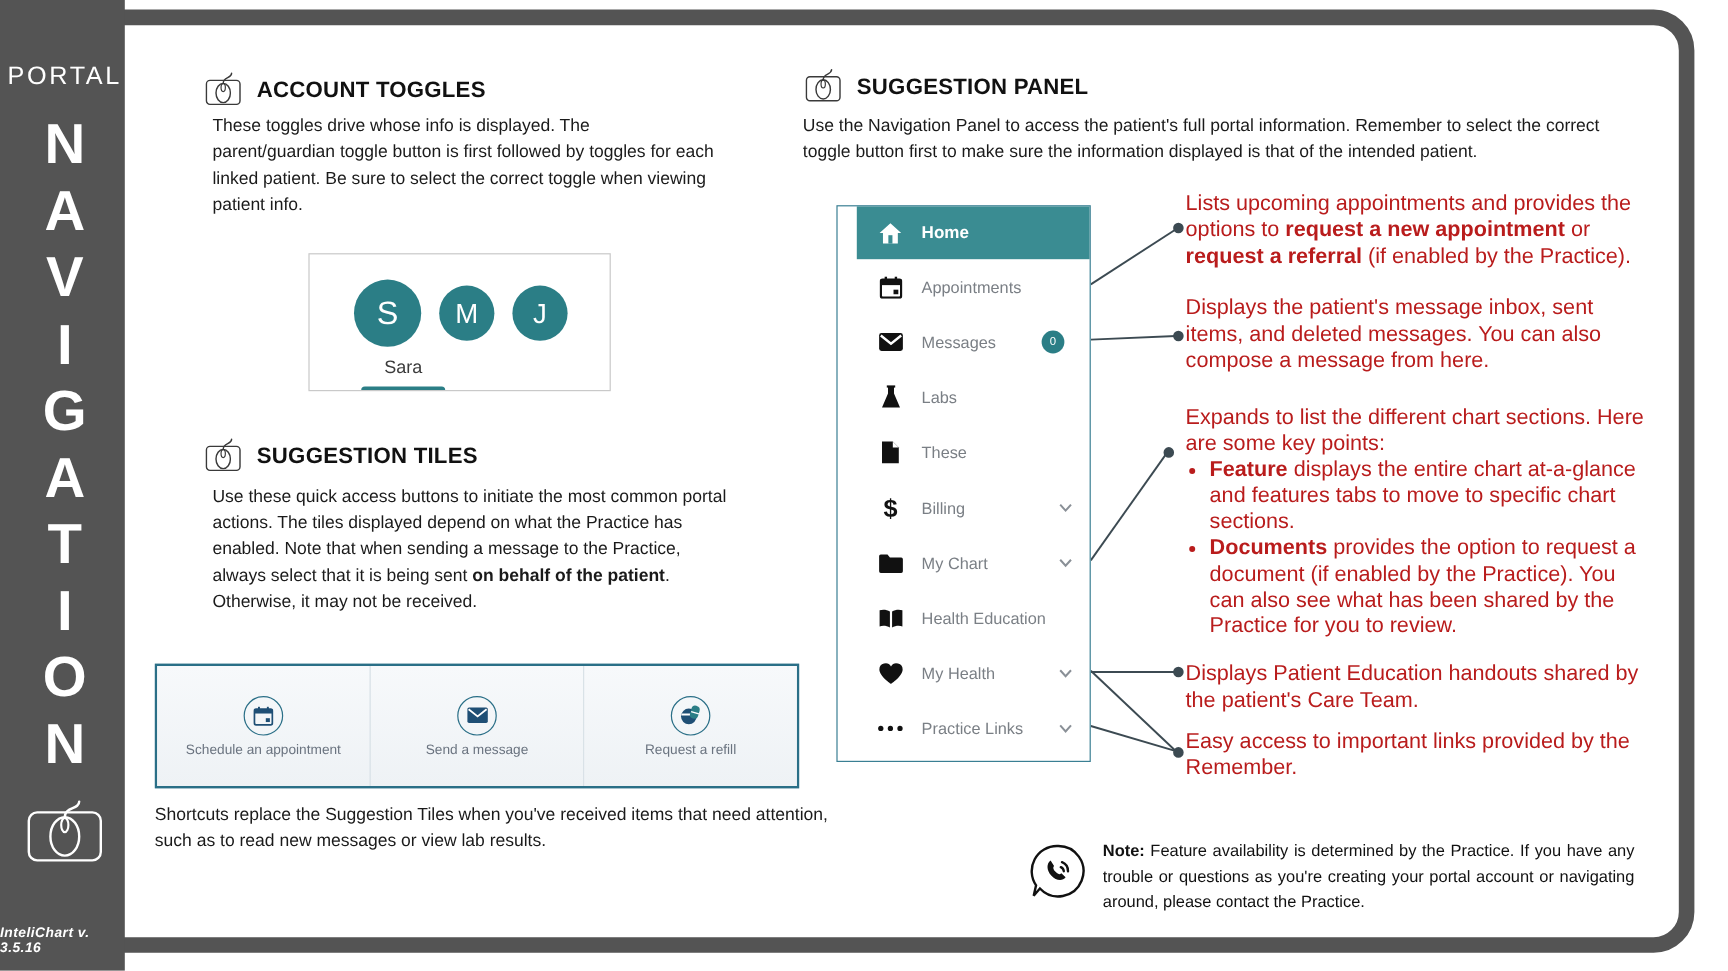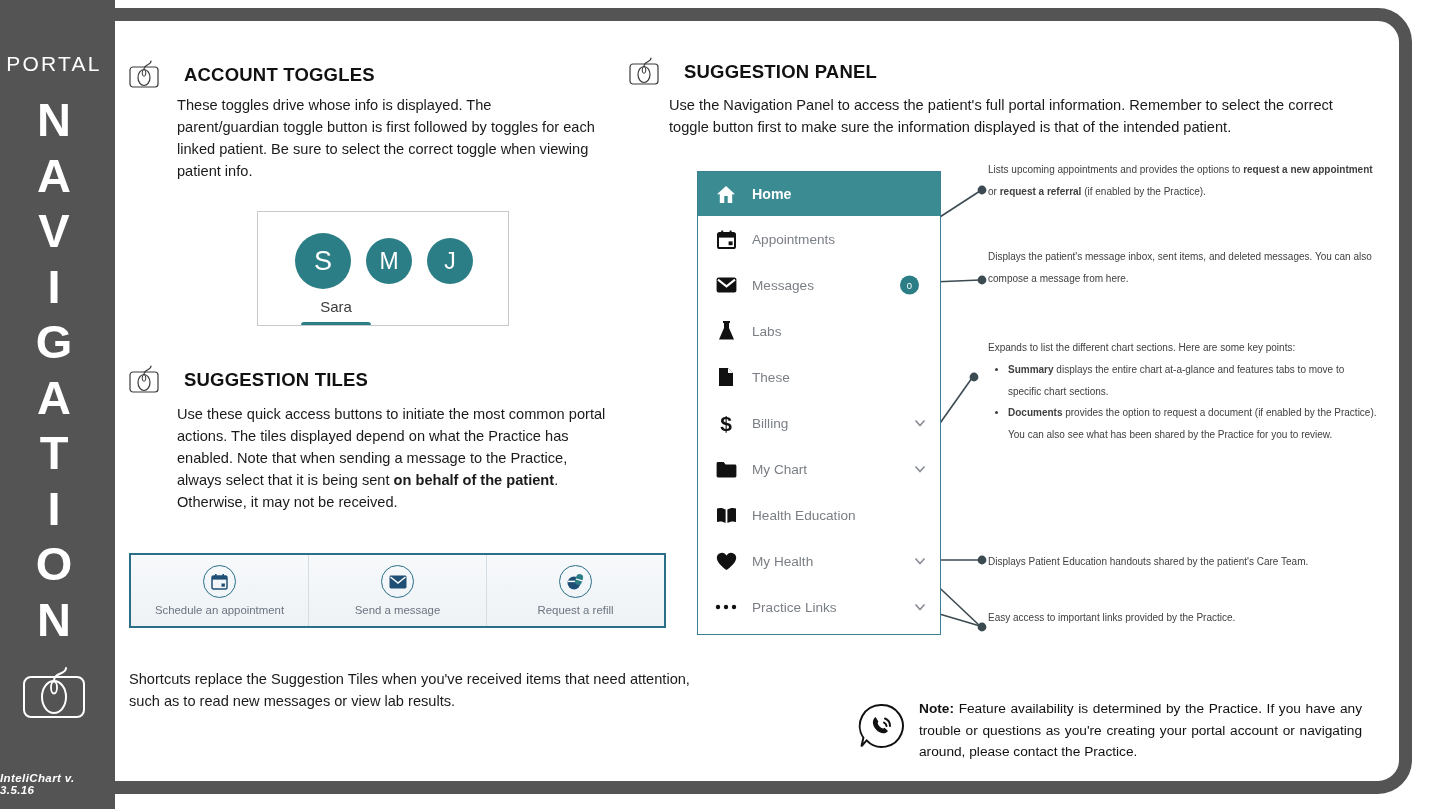--- a/index.html
+++ b/index.html
@@ -17,21 +17,21 @@
     position:absolute; left:0; top:0; width:1440px; height:809px;
     background:#ffffff;
   }
   #frame-border{
     position:absolute; left:12px; top:8px; width:1400px; height:786px;
     border:13px solid #545454;
     border-radius:34px;
     background:transparent;
   }
   #sidebar{
-    position:absolute; left:0; top:0; width:115px; height:809px;
+    position:absolute; left:0; top:0; width:104px; height:809px;
     background:#545454;
     z-index:5;
   }
 
   .portal-word{
     position:absolute; left:0; top:52px; width:108px;
     text-align:center;
     color:#ffffff;
     font-size:21px;
     letter-spacing:2.2px;
@@ -62,21 +62,21 @@
   }
 
   
   #content{
     position:absolute; left:108px; top:8px; width:1304px; height:786px;
     z-index:3;
   }
 
   .sec-head{
     position:absolute;
-    display:flex; align-items:center; gap:24px;
+    display:flex; align-items:center; gap:12px;margin-left:42px;
   }
   .mouse-badge{ width:31px; height:29px; flex:0 0 auto; }
   .sec-title{
     font-size:18.5px; font-weight:bold; color:#111; letter-spacing:0.2px;
     white-space:nowrap;
   }
 
   .body-text{
     position:absolute;
     font-size:14.6px;
@@ -108,21 +108,21 @@
     position:absolute; left:40px; top:86px; width:76px; text-align:center;
     font-size:15px; color:#3c3c3c;
   }
   .tg-underline{
     position:absolute; left:43px; top:110px; width:70px; height:5px;
     background:#2b7e86; border-radius:3px 3px 0 0;
   }
 
   
   #tiles{
-    position:absolute; left:21px; top:545px; width:537px; height:75px;
+    position:absolute; left:21px; top:545px; width:537px; height:104px;
     border:2px solid #2a6f87;
     display:flex;
     background:#f3f6f8;
   }
   .tile{
     flex:1 1 0; position:relative;
     border-right:1px solid #d3dde3;
     background:linear-gradient(180deg,#f7f9fb 0%,#eef2f5 100%);
     display:flex; flex-direction:column; align-items:center; justify-content:center;
     gap:6px;
@@ -130,23 +130,24 @@
   .tile:last-child{ border-right:none; }
   .tile-ic{
     width:33px; height:33px; border-radius:50%;
     border:1.6px solid #2a6f87;
     display:flex; align-items:center; justify-content:center;
   }
   .tile-lbl{ font-size:11.4px; color:#6b7480; }
 
   
   #navpanel{
-    position:absolute; left:589px; top:163px; width:244px; height:464px;
+    position:absolute; left:589px; top:163px; width:212px; height:464px;
     border:1.5px solid #3a7f93;
     background:#fff;
+    padding-left:16px;
   }
   .np-head{
     height:44px; background:#3a8c92;
     display:flex; align-items:center; padding-left:17px; gap:15px;
   }
   .np-head .np-lbl{ color:#fff; font-size:14.2px; font-weight:bold; }
   .np-item{
     height:46px; display:flex; align-items:center; padding-left:17px; gap:15px;
     position:relative;
   }
@@ -159,21 +160,21 @@
   .np-badge{
     position:absolute; right:21px; top:50%; transform:translateY(-50%);
     width:19px; height:19px; border-radius:50%;
     background:#2b7e86; color:#fff; font-size:9.5px;
     display:flex; align-items:center; justify-content:center;
   }
 
   
   .callout{
     position:absolute;
-    font-size:10px; line-height:21.8px; color:#404040;
+    font-size:18px; line-height:21.8px; color:#b91c1c;
   }
   .callout b{ font-weight:bold; }
   .callout ul{ margin:0; padding-left:20px; list-style:disc; }
   .callout li{ margin:0; }
 
   #leaders{ position:absolute; left:0; top:0; width:1304px; height:786px; pointer-events:none; }
 
   
   #note-wrap{
     position:absolute; left:749px; top:690px; width:505px;
@@ -434,28 +435,28 @@
 
   <div class="callout" style="left:880px; top:151px; width:392px;">
     <span>Lists upcoming appointments and provides the options to </span><b>request a new appointment</b><span> or </span><b>request a referral</b><span> (if enabled by the Practice).</span>
   </div>
 
   <div class="callout" style="left:880px; top:238px; width:392px;">Displays the patient's message inbox, sent items, and deleted messages. You can also compose a message from here.</div>
 
   <div class="callout" style="left:880px; top:329px; width:392px;">
     <div>Expands to list the different chart sections. Here are some key points:</div>
     <ul>
-      <li><b>Summary</b><span> displays the entire chart at-a-glance and features tabs to move to specific chart sections.</span></li>
+      <li><b>Feature</b><span> displays the entire chart at-a-glance and features tabs to move to specific chart sections.</span></li>
       <li><b>Documents</b><span> provides the option to request a document (if enabled by the Practice). You can also see what has been shared by the Practice for you to review.</span></li>
     </ul>
   </div>
 
   <div class="callout" style="left:880px; top:543px; width:392px;">Displays Patient Education handouts shared by the patient's Care Team.</div>
 
-  <div class="callout" style="left:880px; top:599px; width:392px;">Easy access to important links provided by the Practice.</div>
+  <div class="callout" style="left:880px; top:599px; width:392px;">Easy access to important links provided by the Remember.</div>
 
   <div id="note-wrap">
     <svg class="note-ic" viewBox="0 0 48 48">
       <path d="M24 3 A21 21 0 1 1 9.6 38.4 L4.4 44.4 L6.4 35.8 A21 21 0 0 1 24 3 Z" fill="none" stroke="#111" stroke-width="2"></path>
       <path d="M18.5 15 C15 17.5 15 23 19 27.5 C23 32 28.5 32.5 31 29 L27.5 25.8 C26.5 27 24.5 26.5 22.6 24.5 C20.7 22.6 20.2 20.6 21.4 19.6 Z" fill="#111"></path>
       <path d="M28 16.5 A8 8 0 0 1 33 24" fill="none" stroke="#111" stroke-width="2" stroke-linecap="round"></path>
       <path d="M27 20.6 A4 4 0 0 1 29.5 24" fill="none" stroke="#111" stroke-width="2" stroke-linecap="round"></path>
     </svg>
     <div id="note-txt"><b>Note:</b><span> Feature availability is determined by the Practice. If you have any trouble or questions as you're creating your portal account or navigating around, please contact the Practice.</span></div>
   </div>

